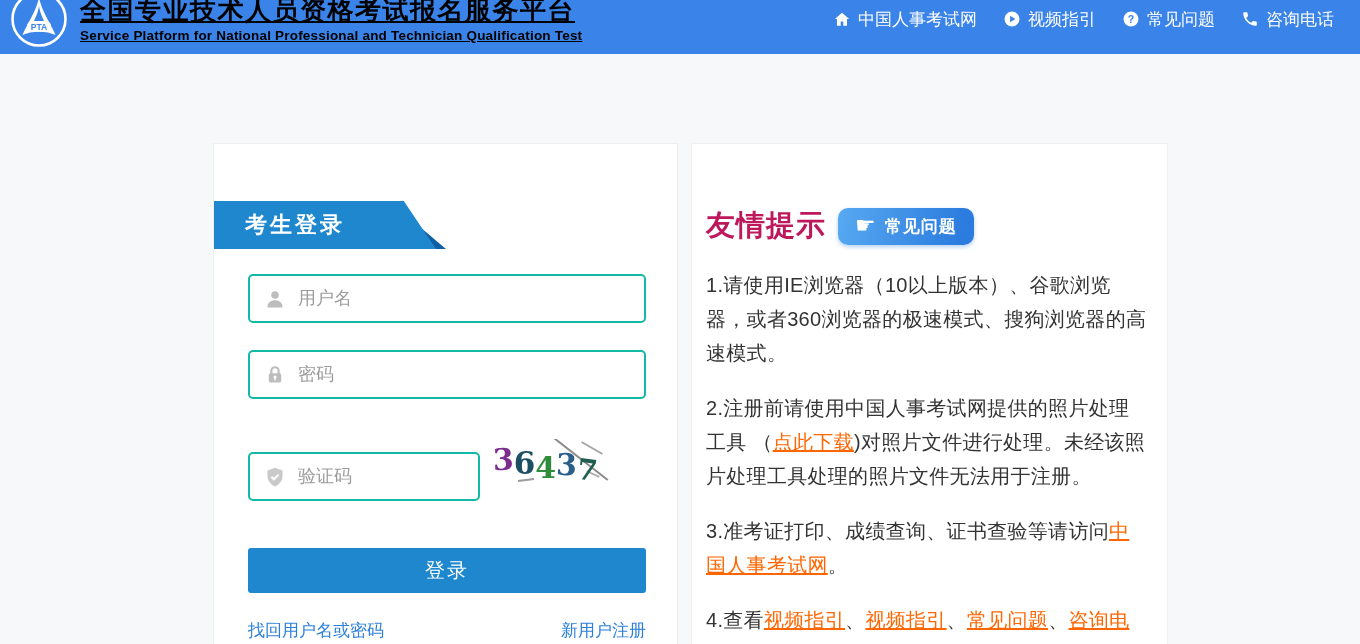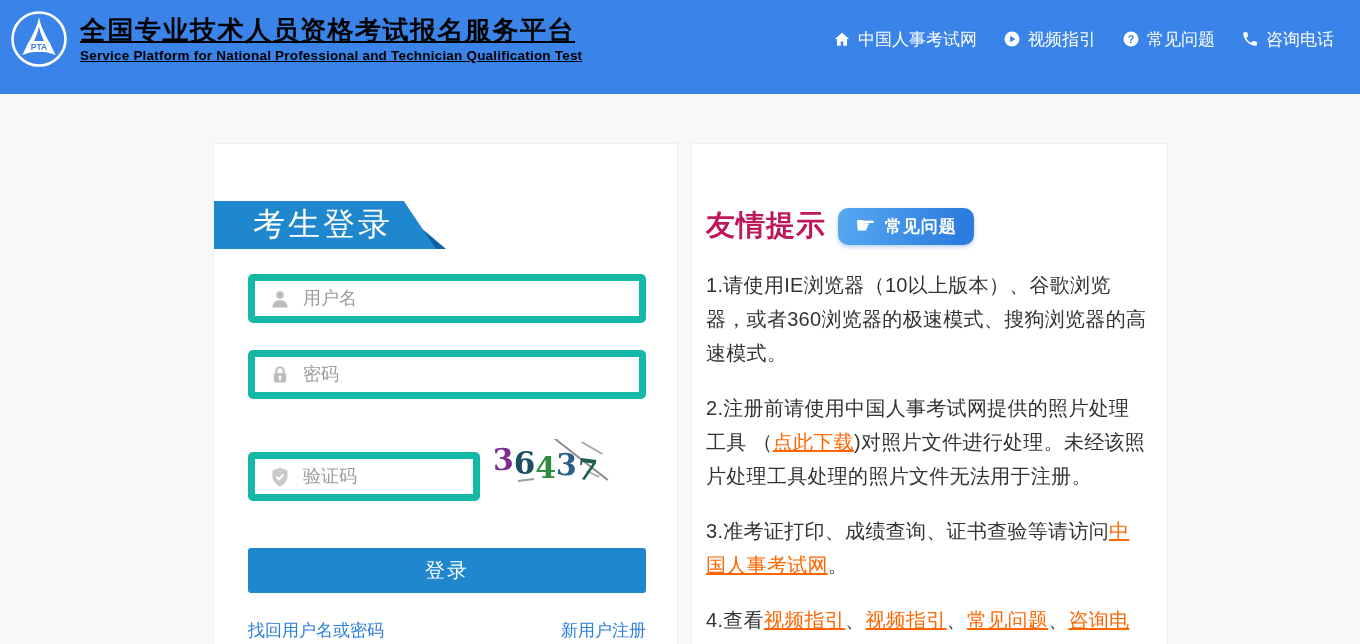--- a/index.html
+++ b/index.html
@@ -1,45 +1,45 @@
 <!DOCTYPE html>
 <html><head>
 <meta charset="utf-8">
 <style>
   * { margin:0; padding:0; box-sizing:border-box; }
   html,body { width:1360px; height:644px; overflow:hidden; }
   body { font-family:"Liberation Sans","DejaVu Sans",sans-serif; background:#F6F8FA; position:relative; }
 
   
-  .header { height:94px; background:#3A83E8; display:flex; align-items:center; padding:0 26px 16px 10px; }
+  .header { height:54px; background:#3A83E8; display:flex; align-items:center; padding:0 26px 16px 10px; }
   .logo { width:58px; height:58px; margin-right:12px; flex:0 0 auto; }
   .title-block { color:#000000;text-decoration:underline; }
   .title-block h1 { font-size:26px; font-weight:bold; letter-spacing:1.5px; line-height:30px; }
   .title-block .sub { font-size:13.5px; font-weight:bold; margin-top:3px; letter-spacing:.2px; }
   .top-nav { margin-left:auto; display:flex; align-items:center; gap:26px; }
   .nav-item { display:flex; align-items:center; gap:7px; color:#fff; font-size:17px; cursor:pointer; white-space:nowrap; }
   .nav-item svg { width:18px; height:18px; display:block; }
 
   
   .card-wrap { position:absolute; left:213px; top:143px; display:flex; gap:13px; }
   .panel { background:#fff; border:1px solid #EFEFEF; height:620px; }
   .login-panel { width:465px; position:relative; }
   .tips-panel { width:477px; padding:0 18px 0 14px; }
 
   
   .banner { position:relative; margin-top:57px; height:48px; width:240px; }
   .banner-fold { position:absolute; left:158px; bottom:0; width:74px; height:30px;
     background:#0E5FA4; clip-path:polygon(0 100%, 100% 100%, 52% 0); }
   .banner-main { position:absolute; left:0; top:0; width:222px; height:48px;
     background:#1E87CE; clip-path:polygon(0 0, 85.5% 0, 100% 100%, 0 100%);
-    display:flex; align-items:center; padding-left:39px;
-    color:#fff; font-size:32px; font-weight:normal; letter-spacing:3px; }
+    display:flex; align-items:center; padding-left:31px;
+    color:#fff; font-size:22px; font-weight:bold; letter-spacing:3px; }
 
   .form-area { padding:0 31px 0 34px; }
-  .field { margin-top:27px; height:49px; border:7px solid #14b8a6; border-radius:5px;
+  .field { margin-top:27px; height:49px; border:2px solid #14b8a6; border-radius:5px;
     display:flex; align-items:center; padding:0 14px; background:#fff; }
   .field:first-child { margin-top:25px; }
   .field svg { width:22px; height:22px; margin-right:12px; flex:0 0 auto; }
   .field input { border:none; outline:none; flex:1; font-size:18px; color:#333;
     font-family:inherit; background:transparent; }
   .field input::placeholder { color:#9B9B9B; }
 
   .captcha-row { margin-top:28px; display:flex; align-items:center; }
   .captcha-field { width:232px; margin-top:0; }
   .captcha-img { width:130px; height:50px; background:#fff; position:relative;

